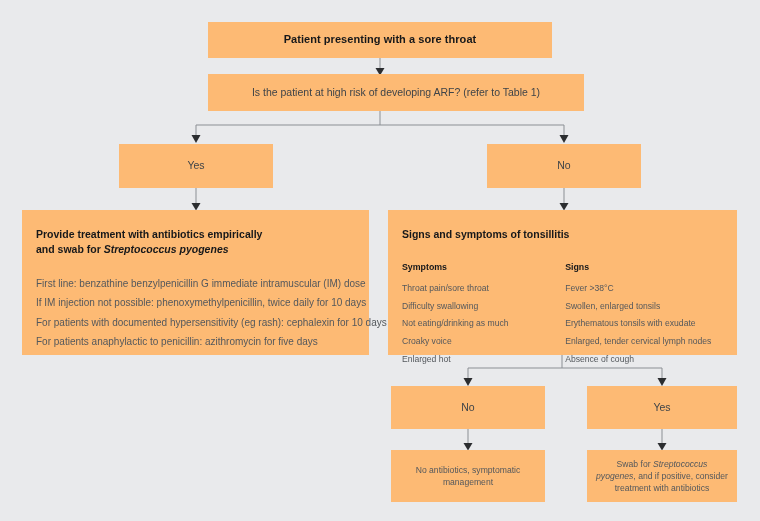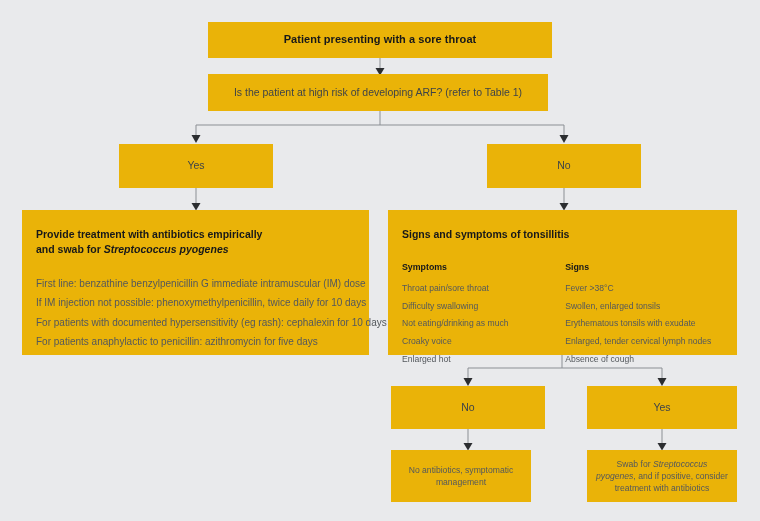--- a/index.html
+++ b/index.html
@@ -18,21 +18,21 @@
     position: relative;
     width: 760px;
     height: 521px;
     background: #e9eaec;
     overflow: hidden;
     box-sizing: border-box;
   }
   
   .node {
     position: absolute;
-    background: #eab308;
+    background: #fdba74;
     box-sizing: border-box;
     display: flex;
     flex-direction: column;
     justify-content: center;
   }
   .node.center {
     align-items: center;
     text-align: center;
   }
   .node-label {
@@ -49,21 +49,21 @@
   }
   #box-title .node-label {
     font-size: 11px;
     font-weight: bold;
     color: #17181a;
     letter-spacing: 0.05px;
   }
   #box-question {
     left: 208px;
     top: 74px;
-    width: 340px;
+    width: 376px;
     height: 37px;
   }
   #box-question .node-label {
     font-size: 10.5px;
     color: #3f4448;
   }
   
   #box-yes-top {
     left: 119px;
     top: 144px;
@@ -147,21 +147,21 @@
   }
   #box-yes-lower {
     left: 587px;
     top: 386px;
     width: 150px;
     height: 43px;
   }
   #box-outcome-no {
     left: 391px;
     top: 450px;
-    width: 140px;
+    width: 154px;
     height: 52px;
     align-items: center;
   }
   #box-outcome-yes {
     left: 587px;
     top: 450px;
     width: 150px;
     height: 52px;
   }
   #box-outcome-no .node-label,

